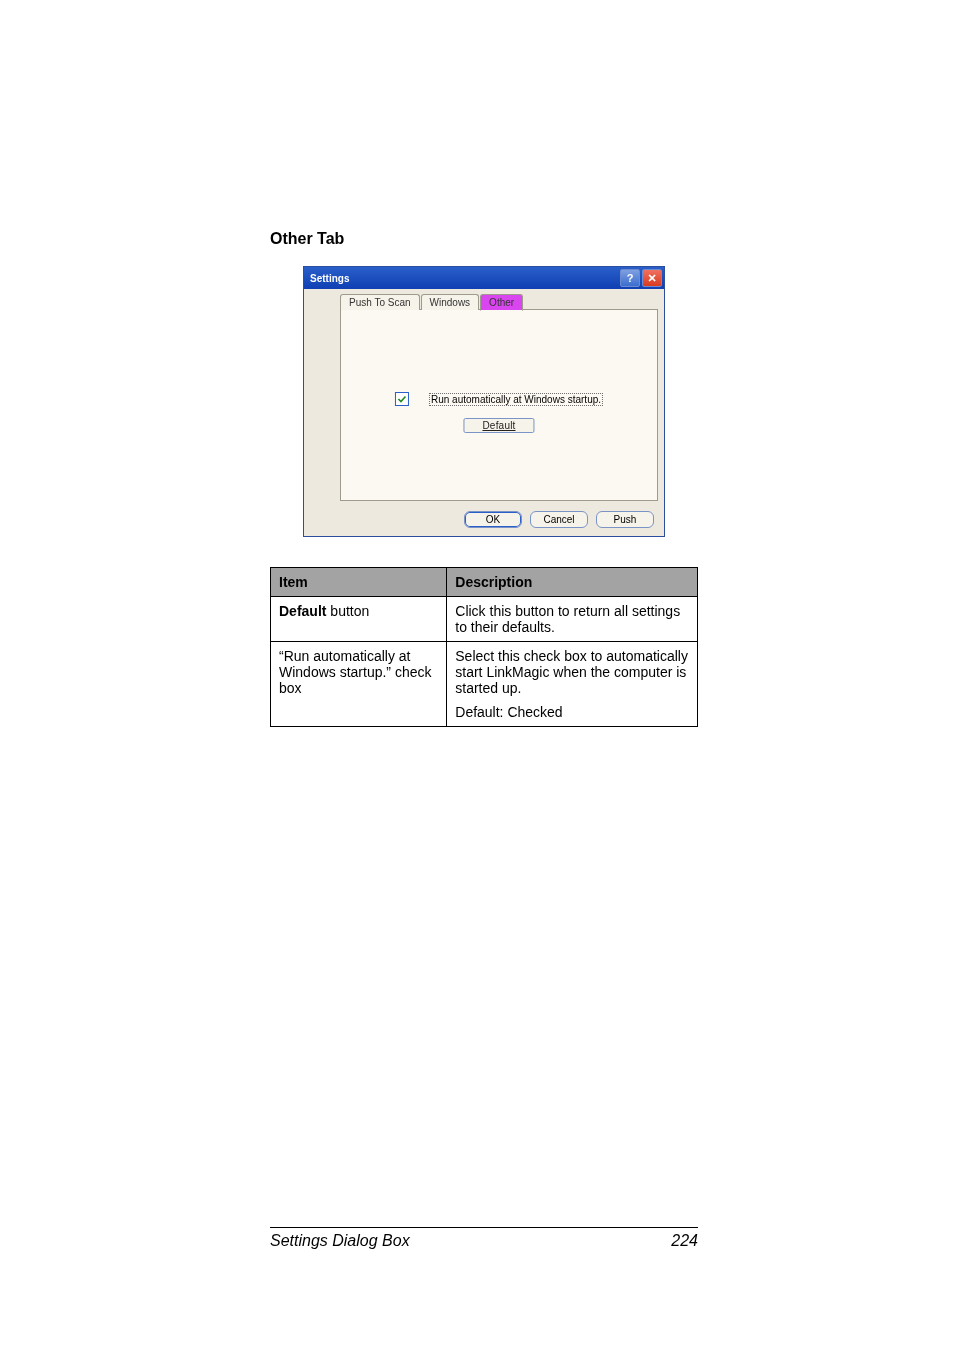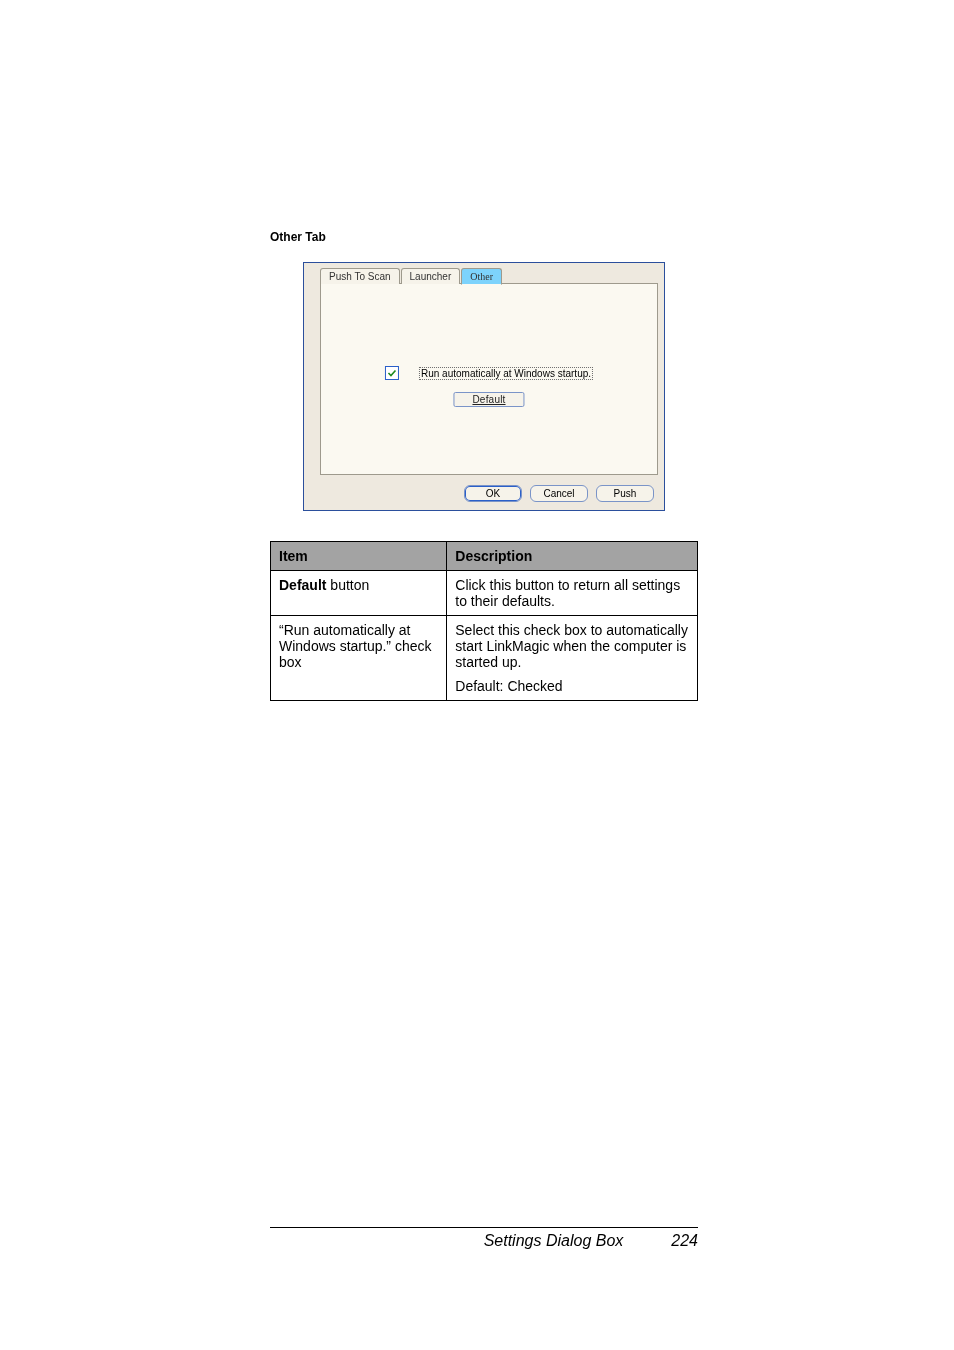--- a/index.html
+++ b/index.html
@@ -16,21 +16,21 @@
     box-sizing: border-box;
     padding: 60px 0 0 0;
   }
   .content {
     position: absolute;
     left: 270px;
     top: 230px;
     width: 428px;
   }
   .section-heading {
-    font-size: 12px;
+    font-size: 16px;
     font-weight: bold;
     margin-bottom: 18px;
   }
 
   
   .dialog {
     width: 360px;
     margin: 0 auto 30px auto;
     border: 1px solid #2b4f9c;
     background: #eee9df;
@@ -64,44 +64,44 @@
     font-size: 11px;
     font-weight: bold;
     line-height: 1;
   }
   .tb-help { background: linear-gradient(#7fa0e0,#3c6ecf); color:#fff; }
   .tb-close { background: linear-gradient(#f07060,#d73b20); color:#fff; }
 
   .dialog-body {
     position: relative;
     padding: 4px 6px 8px 16px;
+    margin-left: 20px;
   }
   .tabs-bar {
     display: flex;
     align-items: flex-end;
     gap: 0;
     position: relative;
     z-index: 2;
     margin-bottom: -1px;
   }
   .tab {
     border: 1px solid #9e9a8d;
     border-bottom: none;
     background: #f6f3ea;
     padding: 2px 8px;
     border-radius: 3px 3px 0 0;
     margin-right: 1px;
     color: #333;
   }
   .tab.active {
-    background: #7dd3fc;
+    background: #d946ef;
     position: relative;
     top: 1px;
     border-bottom: 1px solid #fbf9f1;
-    font-family: Liberation Serif, serif;
   }
   .tab-panel {
     border: 1px solid #9e9a8d;
     background: #fbf9f1;
     height: 190px;
     position: relative;
     z-index: 1;
   }
   .runrow {
     position: absolute;
@@ -178,43 +178,50 @@
   .desc-line2 { display:block; margin-top:8px; }
 
   
   .footer {
     position: absolute;
     left: 270px;
     bottom: 100px;
     width: 428px;
     border-top: 1px solid #000;
     display: flex;
-    justify-content: flex-end;
+    justify-content: space-between;
     font-style: italic;
     font-family: Arial, Helvetica, sans-serif;
     font-size: 16px;
     padding-top: 4px;
     gap: 48px;
   }
   .footer .pagenum {
     font-style: italic;
   }
 </style>
 </head>
 <body>
 
 <div class="page">
   <div class="content">
     <div class="section-heading">Other Tab</div>
 
     <div class="dialog">
+      <div class="titlebar">
+        <span class="titlebar-title">Settings</span>
+        <div class="titlebar-btns">
+          <div class="tb-btn tb-help">?</div>
+          <div class="tb-btn tb-close">✕</div>
+        </div>
+      </div>
       <div class="dialog-body">
         <div class="tabs-bar">
           <div class="tab">Push To Scan</div>
-          <div class="tab">Launcher</div>
+          <div class="tab">Windows</div>
           <div class="tab active">Other</div>
         </div>
         <div class="tab-panel">
           <div class="runrow">
             <div class="chk">
               <svg viewBox="0 0 10 10">
                 <polyline points="1.5,5 4,7.5 8.5,2.5" fill="none" stroke="#1e8a1e" stroke-width="1.6"></polyline>
               </svg>
             </div>
             <span class="run-label">Run automatically at Windows startup.</span>

